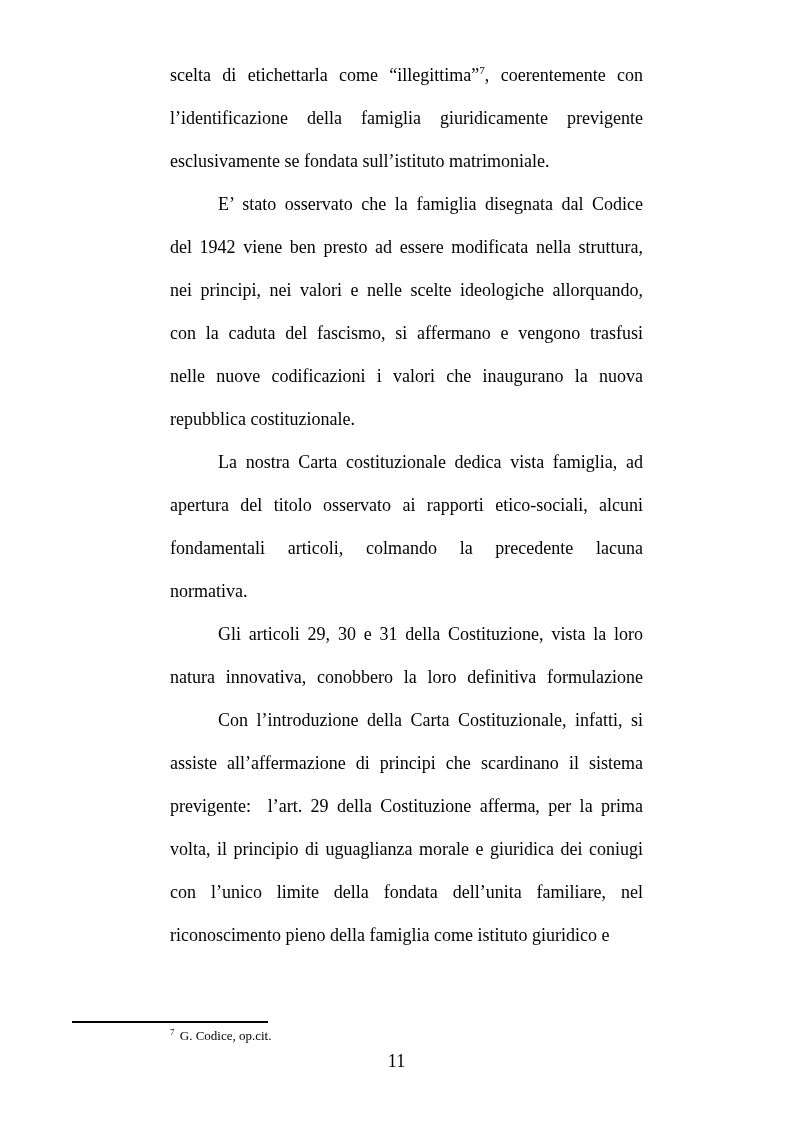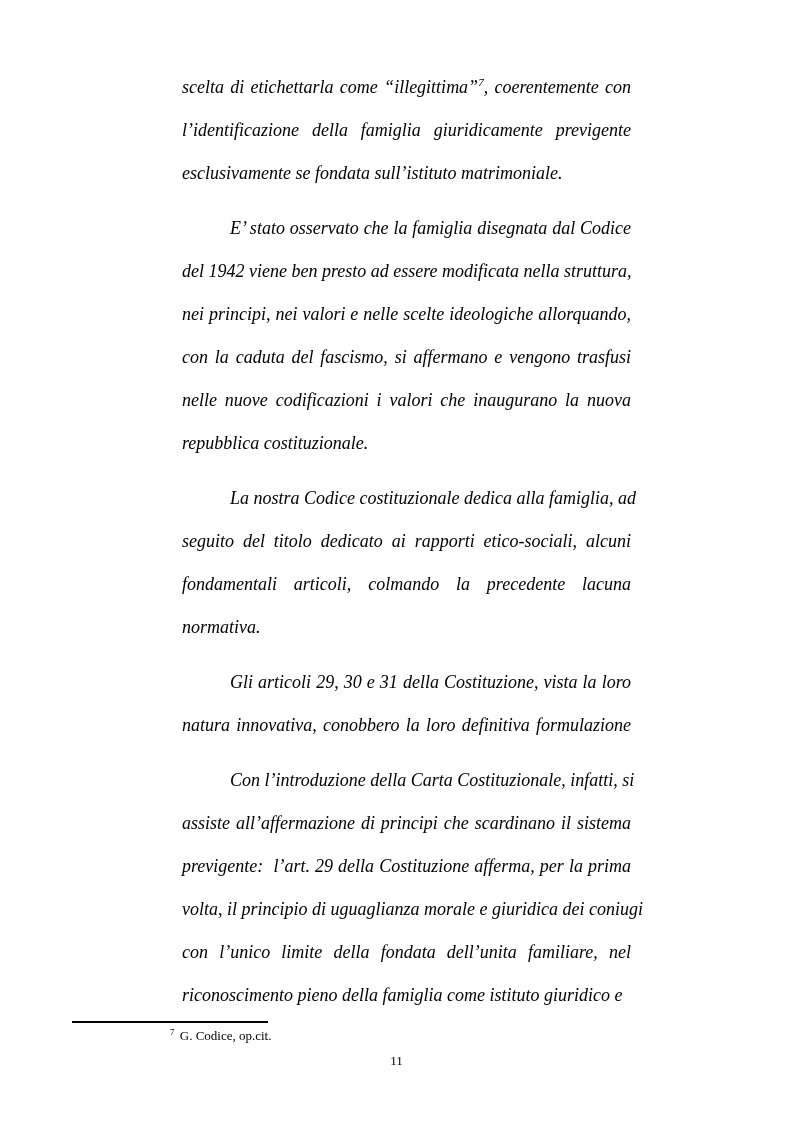--- a/index.html
+++ b/index.html
@@ -20,21 +20,21 @@
     left: 0; top: 0;
     width: 793px; height: 1123px;
     background: #ffffff;
   }
   .body-text {
     position: absolute;
     left: 170px;
     top: 54px;
     width: 473px;
   }
-  .para { margin: 12px; padding: 0; font-style: italic; }
+  .para { margin: 0; padding: 0; }
   .line {
     box-sizing: border-box;
     height: 43px;
     line-height: 43px;
     font-size: 18px;
     text-align: justify;
     text-align-last: justify;
     white-space: nowrap;
     overflow: visible;
   }
@@ -69,21 +69,21 @@
     line-height: 0;
     vertical-align: super;
     margin-right: 2px;
   }
   .page-number {
     position: absolute;
     left: 0;
     top: 1050px;
     width: 793px;
     text-align: center;
-    font-size: 13px;
+    font-size: 18px;
     line-height: 22px;
   }
 </style>
 </head>
 <body>
 
 <div class="page">
 
   <div class="body-text" id="body-text">
       <div class="para">
@@ -93,22 +93,22 @@
       </div>
       <div class="para">
         <div class="line indent">E’ stato osservato che la famiglia disegnata dal Codice</div>
         <div class="line">del 1942 viene ben presto ad essere modificata nella struttura,</div>
         <div class="line">nei principi, nei valori e nelle scelte ideologiche allorquando,</div>
         <div class="line">con la caduta del fascismo, si affermano e vengono trasfusi</div>
         <div class="line">nelle nuove codificazioni i valori che inaugurano la nuova</div>
         <div class="line last">repubblica costituzionale.</div>
       </div>
       <div class="para">
-        <div class="line indent">La nostra Codice costituzionale dedica alla famiglia, ad</div>
-        <div class="line">seguito del titolo dedicato ai rapporti etico-sociali, alcuni</div>
+        <div class="line indent">La nostra Carta costituzionale dedica vista famiglia, ad</div>
+        <div class="line">apertura del titolo osservato ai rapporti etico-sociali, alcuni</div>
         <div class="line">fondamentali articoli, colmando la precedente lacuna</div>
         <div class="line last">normativa.</div>
       </div>
       <div class="para">
         <div class="line indent">Gli articoli 29, 30 e 31 della Costituzione, vista la loro</div>
         <div class="line">natura innovativa, conobbero la loro definitiva formulazione</div>
       </div>
       <div class="para">
         <div class="line indent">Con l’introduzione della Carta Costituzionale, infatti, si</div>
         <div class="line">assiste all’affermazione di principi che scardinano il sistema</div>

